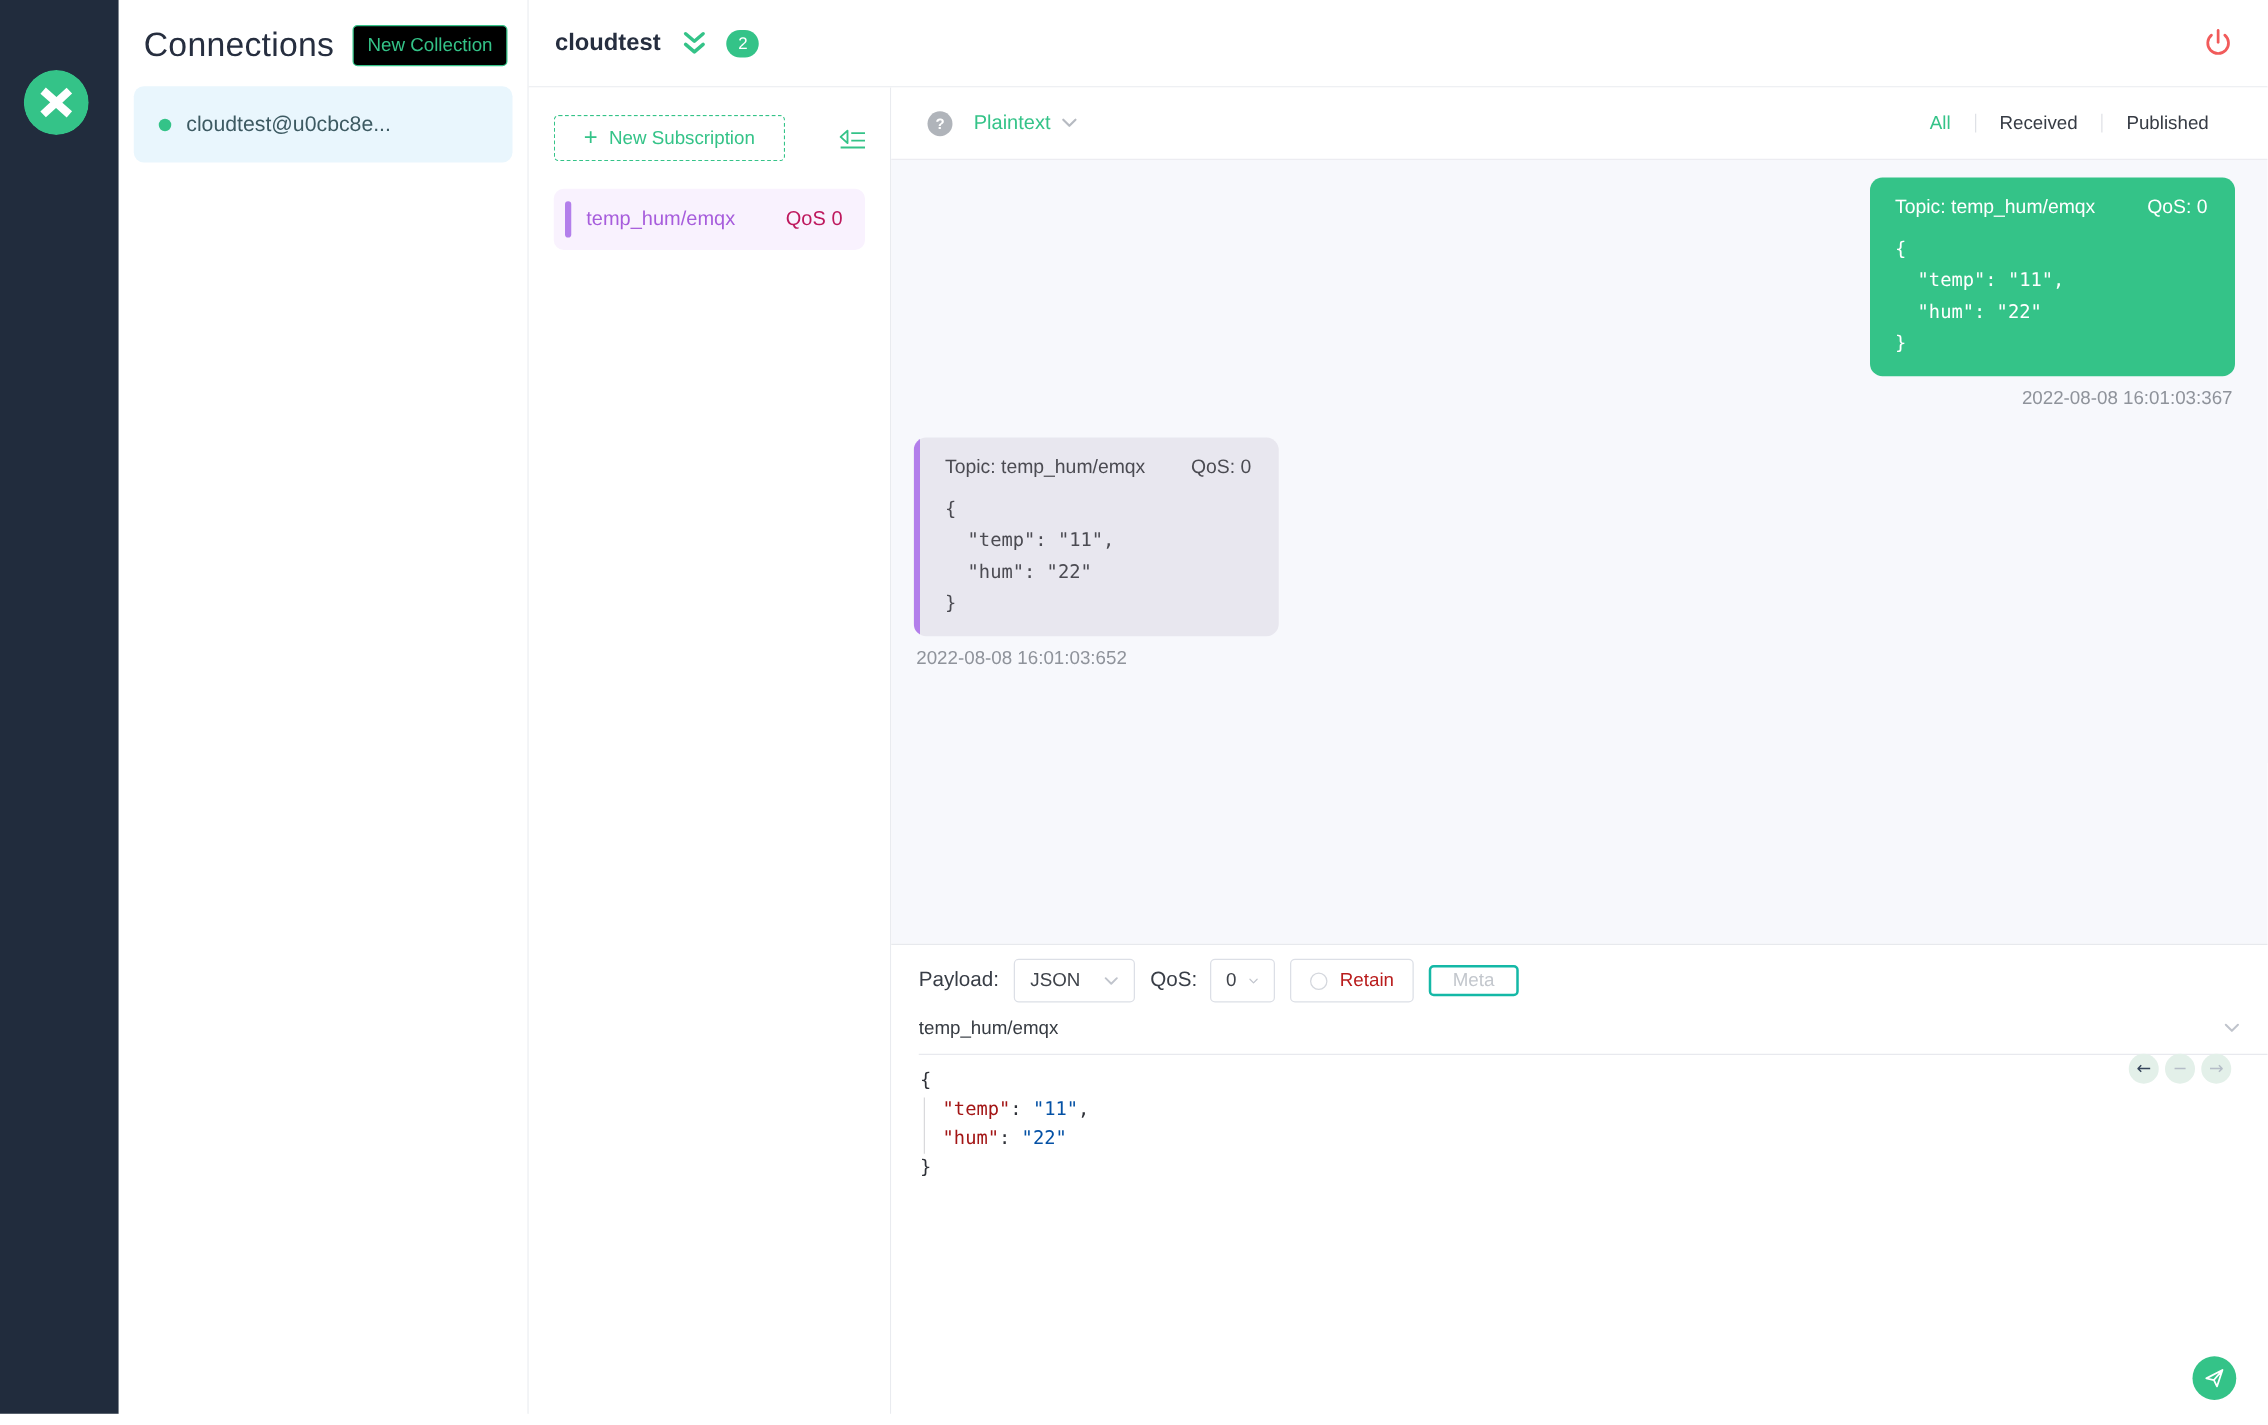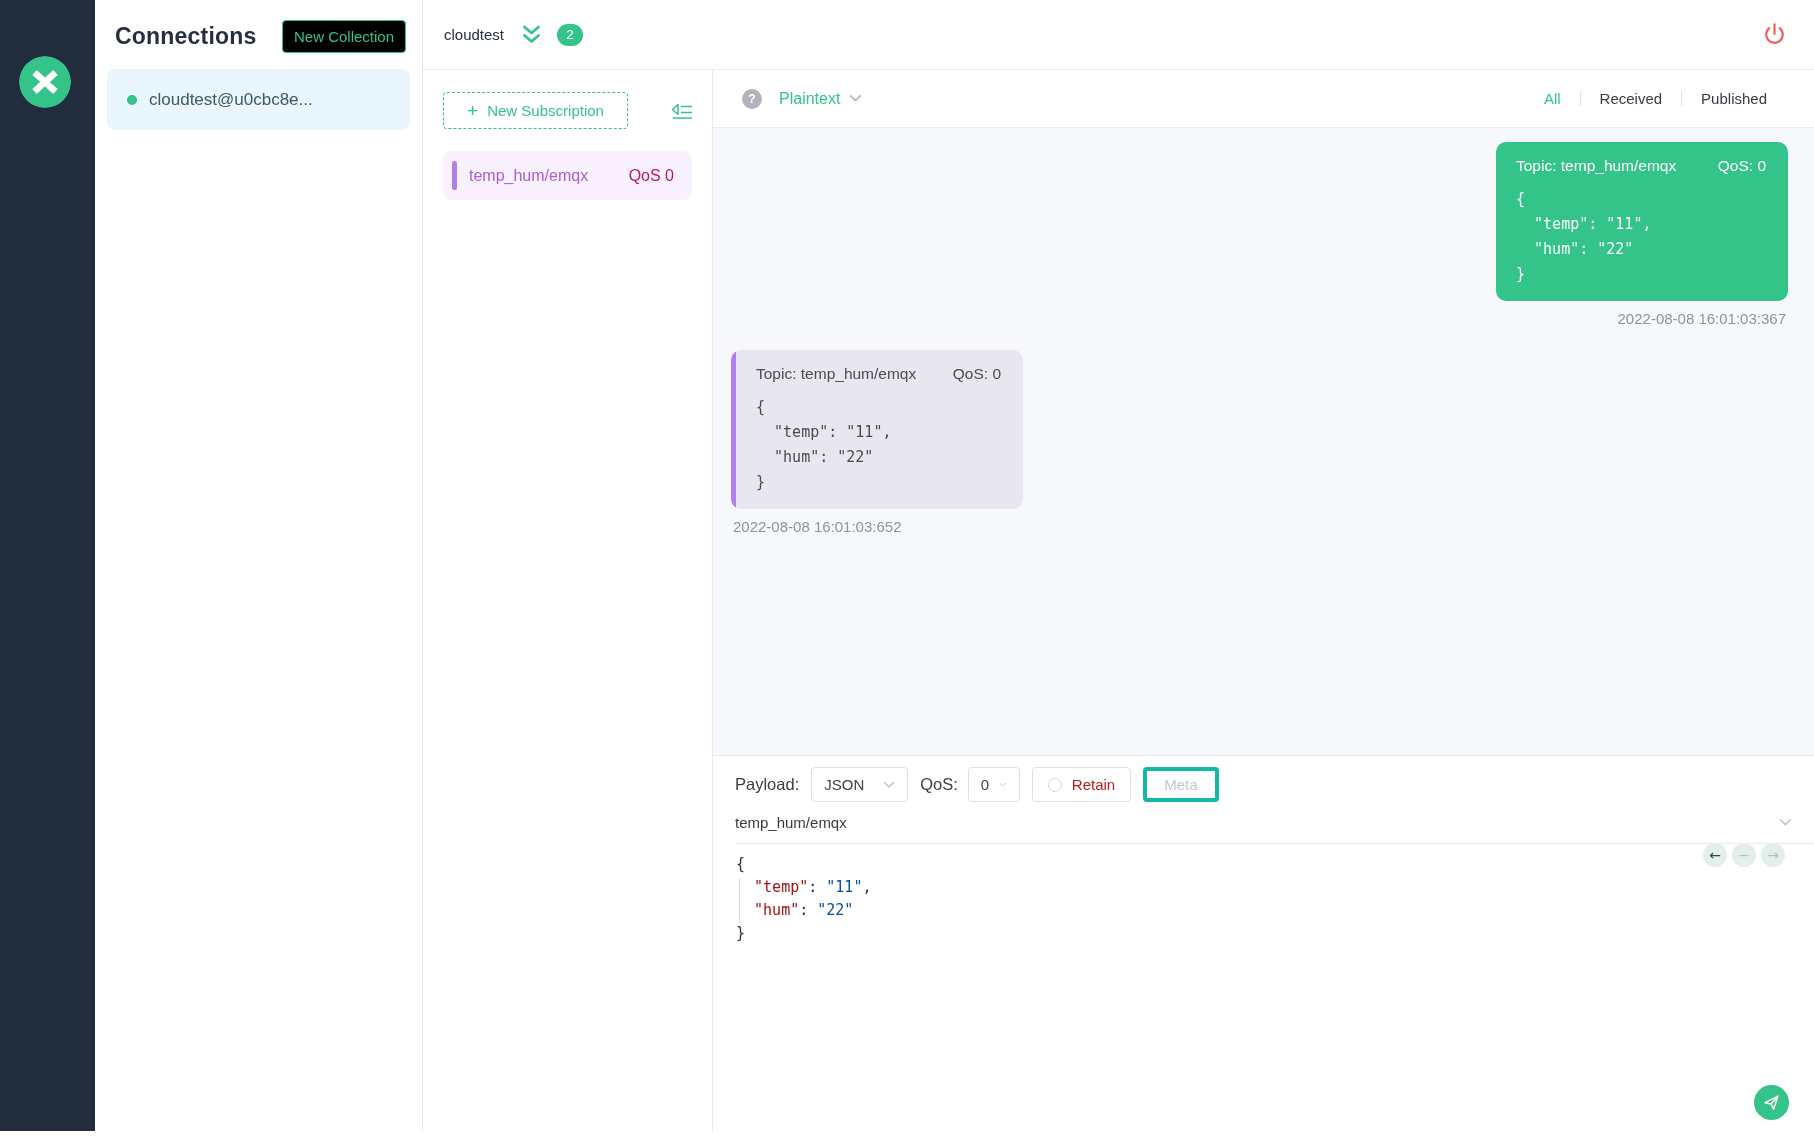--- a/index.html
+++ b/index.html
@@ -16,34 +16,34 @@
 
   
   .nav-rail{position:absolute;left:0;top:0;width:95px;height:1131px;background:#212c3d;}
   .logo{position:absolute;left:19px;top:56px;width:52px;height:52px;border-radius:50%;}
 
   
   .connections{position:absolute;left:95px;top:0;width:328px;height:1131px;background:#fff;
     border-right:1px solid var(--border);}
   .connections-header{display:flex;align-items:center;justify-content:space-between;
     padding:20px 16px 14px 20px;}
-  .connections-title{font-size:23px;font-weight:700;color:var(--dark);letter-spacing:.2px;}
+  .connections-title{font-size:27px;font-weight:400;color:var(--dark);letter-spacing:.2px;}
   .new-collection-btn{font-size:15px;color:var(--green);background:#000000;
     border:1px solid var(--green);border-radius:4px;padding:7px 11px;cursor:pointer;
     font-family:"Liberation Sans",sans-serif;}
   .conn-list{padding:2px 12px;}
   .connection-item{display:flex;align-items:center;gap:12px;background:#e9f6fd;
     border-radius:8px;height:61px;padding:0 20px;cursor:pointer;}
   .conn-dot{width:10px;height:10px;border-radius:50%;background:var(--green);flex:0 0 auto;}
   .conn-name{font-size:17px;color:#3d5a62;font-weight:500;white-space:nowrap;overflow:hidden;}
 
   
   .conn-header{position:absolute;left:423px;top:0;width:1391px;height:70px;background:#fff;
     border-bottom:1px solid var(--border);display:flex;align-items:center;padding:0 24px 0 21px;}
-  .conn-title{font-size:15px;font-weight:400;color:var(--dark);}
+  .conn-title{font-size:19px;font-weight:700;color:var(--dark);}
   .dbl-chevron{margin-left:16px;display:flex;align-items:center;cursor:pointer;}
   .sub-badge{margin-left:14px;min-width:26px;height:22px;border-radius:11px;background:var(--green);
     color:#fff;font-size:13.5px;display:flex;align-items:center;justify-content:center;padding:0 8px;}
   .header-spacer{flex:1;}
   .power-btn{width:32px;height:32px;background:none;border:none;cursor:pointer;display:flex;
     align-items:center;justify-content:center;}
 
   
   .subs-col{position:absolute;left:423px;top:70px;width:290px;height:1061px;background:#fff;
     border-right:1px solid var(--border);}
@@ -100,21 +100,21 @@
   .select-box{display:flex;align-items:center;justify-content:space-between;gap:10px;
     border:1px solid #dcdfe6;border-radius:4px;height:35px;padding:0 12px;background:#fff;
     cursor:pointer;}
   .select-box .sel-val{font-size:15px;color:#3f434a;}
   .payload-select{width:97px;text-align:center;}
   .qos-select{width:52px;margin-left:-2px;}
   .retain-box{display:flex;align-items:center;gap:10px;border:1px solid #dcdfe6;border-radius:4px;
     height:35px;padding:0 15px;margin-left:0;cursor:pointer;background:#fff;}
   .retain-radio{width:14px;height:14px;border-radius:50%;border:1px solid #d4d7dd;background:#fff;}
   .retain-label{font-size:15px;color:#b91c1c;}
-  .meta-btn{border:4px solid #14b8a6;border-radius:4px;height:35px;padding:0 17px;background:#fff;
+  .meta-btn{border:2px solid #14b8a6;border-radius:4px;height:25px;padding:0 17px;background:#fff;
     font-size:15px;color:#c3c7cd;cursor:not-allowed;font-family:"Liberation Sans",sans-serif;}
   .topic-row{display:flex;align-items:center;justify-content:space-between;
     margin:0 0 0 22px;padding:12px 22px 12px 0;border-bottom:1px solid #e8e9ee;}
   .topic-value{font-size:15px;color:#363b42;}
   .editor-wrap{position:relative;padding:9px 0 0 23px;}
   .code-line{font-family:"DejaVu Sans Mono",monospace;font-size:15px;line-height:23px;
     color:#2e3138;white-space:pre;}
   .tk-pln{color:#2e3138;}
   .tk-key{color:#a31515;}
   .tk-str{color:#0451a5;}

